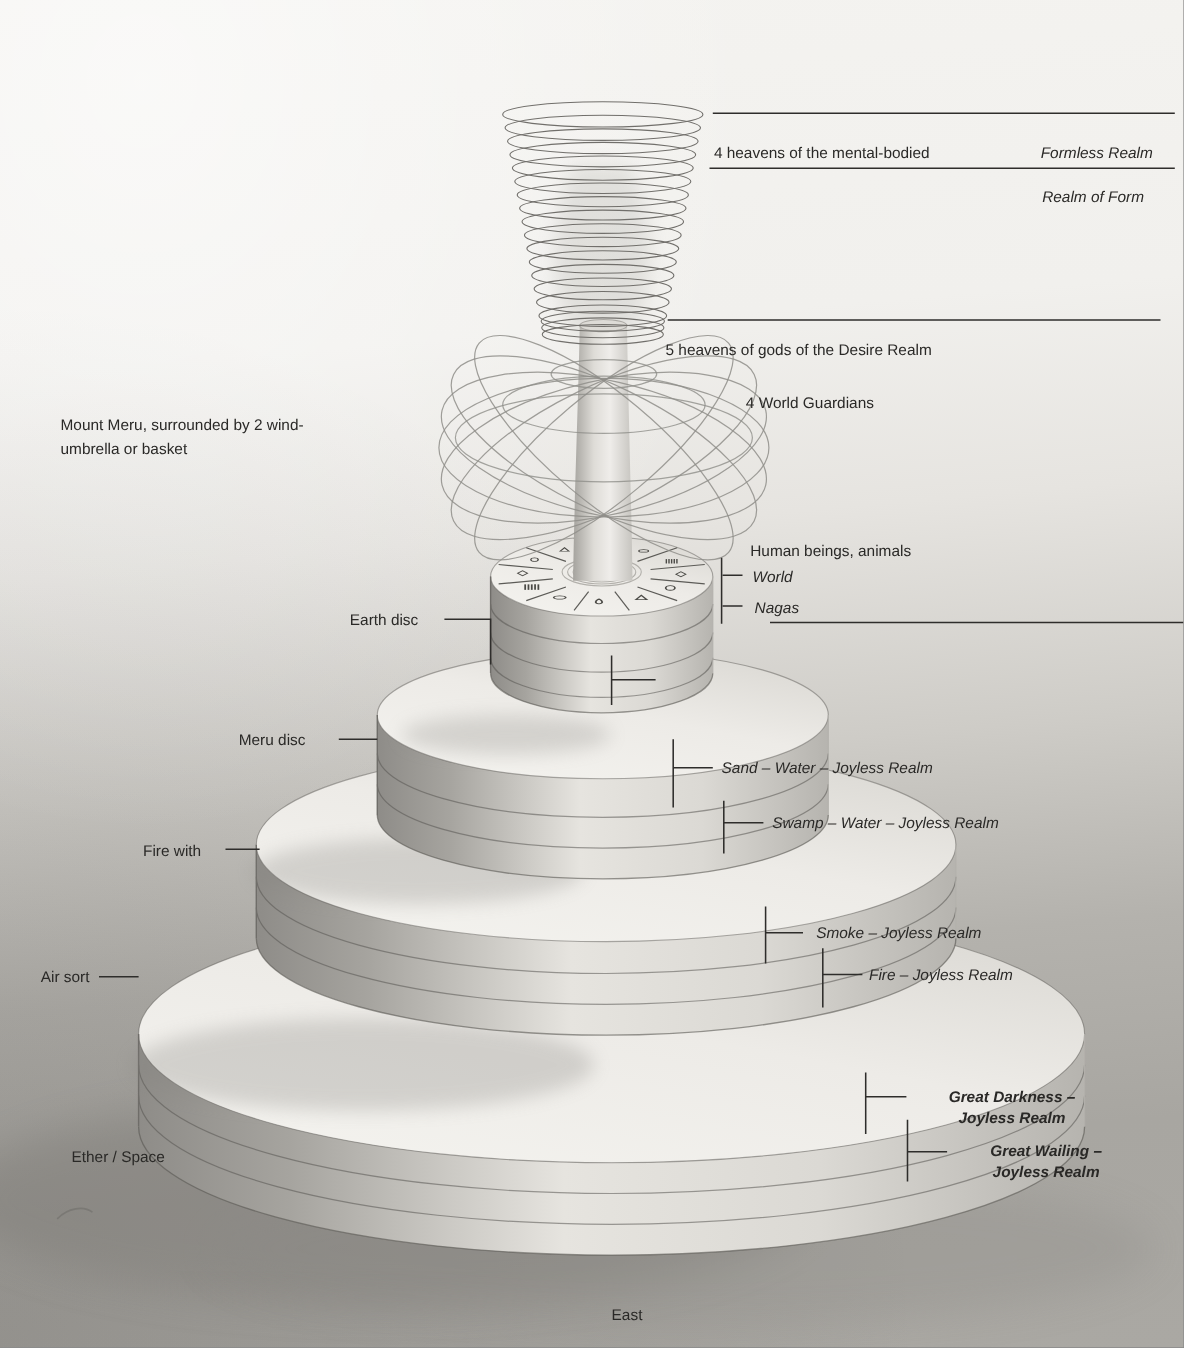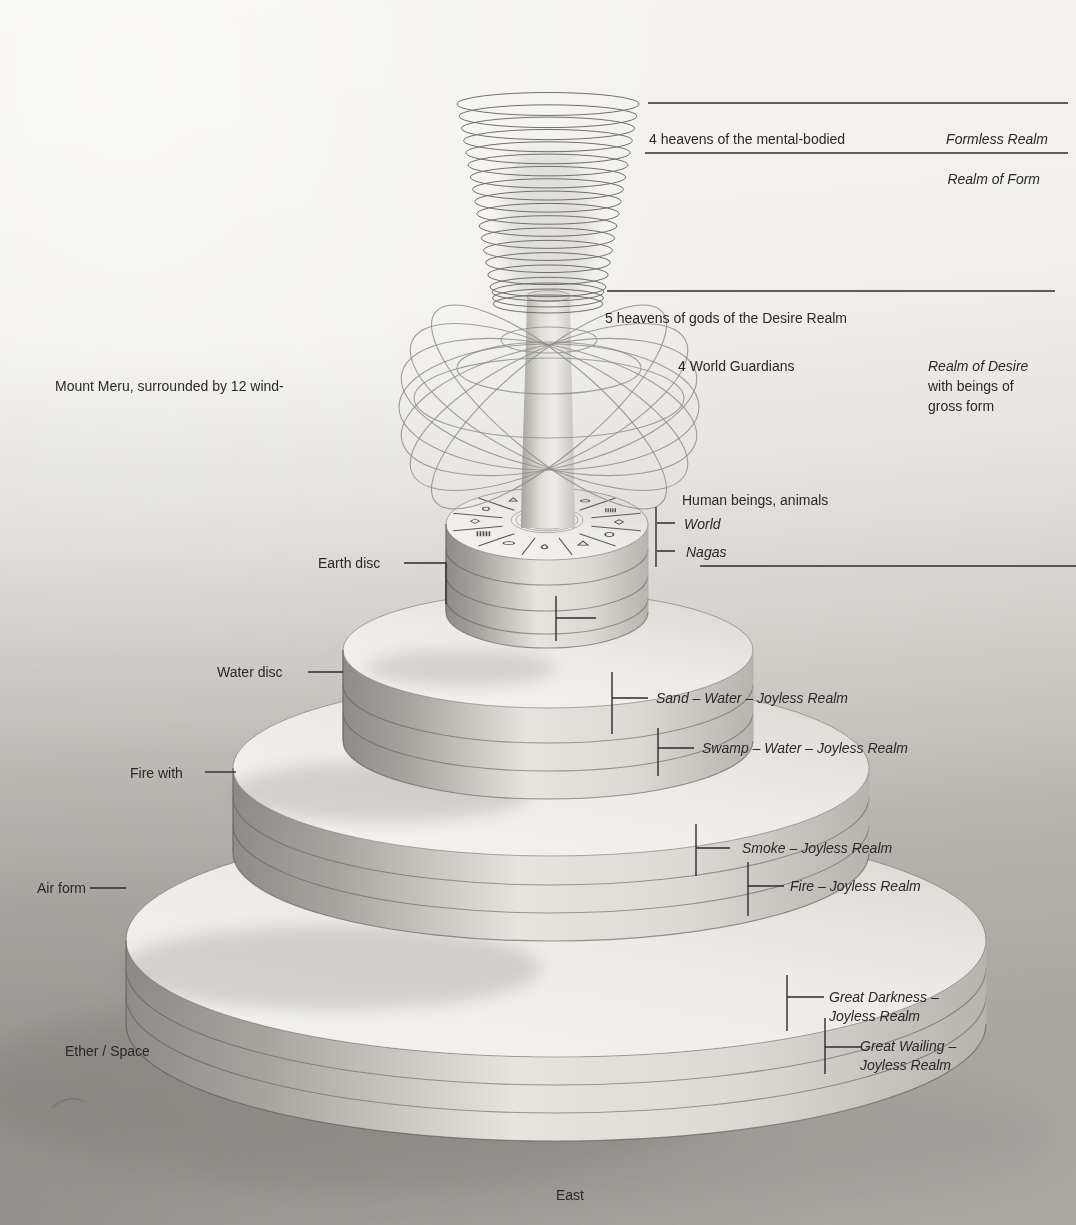--- a/index.html
+++ b/index.html
@@ -7,21 +7,21 @@
     position:relative;width:1076px;height:1225px;overflow:hidden;
     font-family:"Liberation Sans",sans-serif;color:#2a2927;
     background:
       radial-gradient(ellipse at 12% 6%, rgba(255,255,255,.55), rgba(255,255,255,0) 42%),
       radial-gradient(ellipse at 0% 100%, rgba(60,58,56,.20), rgba(60,58,56,0) 55%),
       linear-gradient(175deg,#f4f3f0 0%,#f1f0ed 26%,#e6e4e0 40%,#ceccc7 56%,#b4b2ad 70%,#a8a6a1 84%,#aaa8a3 100%);
   }
   .stage svg{position:absolute;left:0;top:0;}
   .lbl{position:absolute;font-size:14px;line-height:19px;white-space:nowrap;}
   .it{font-style:italic;}
-  .ctr{text-align:left;white-space:normal;}
+  .ctr{text-align:center;white-space:normal;font-weight:bold;}
   .note{white-space:normal;line-height:22px;}
   .blk span{display:block;}
 </style>
 </head>
 <body>
 
 <div class="stage">
 
   <svg width="1076" height="1225" viewBox="0 0 1076 1225">
     <defs>
@@ -219,38 +219,34 @@
       <path d="M825,1018 V1074 M825,1047 H861"></path>
     </g>
   </svg>
 
   <div class="lbl" style="left:649px;top:130px">4 heavens of the mental-bodied</div>
   <div class="lbl it" style="right:28px;top:130px">Formless Realm</div>
   <div class="lbl it" style="right:36px;top:170px">Realm of Form</div>
   <div class="lbl" style="left:605px;top:309px">5 heavens of gods of the Desire Realm</div>
   <div class="lbl" style="left:678px;top:357px">4 World Guardians</div>
 
-  <div class="lbl blk" style="left:928px;top:356px;line-height:20px">
-    <span class="it">Realm of Desire</span>
-    <span>with beings of</span>
-    <span>gross form</span>
-  </div>
 
   <div class="lbl note blk" style="left:55px;top:375px">
-    <span>Mount Meru, surrounded by 12 wind-</span>
+    <span>Mount Meru, surrounded by 2 wind-</span>
+    <span>umbrella or basket</span>
   </div>
 
   <div class="lbl" style="left:682px;top:491px">Human beings, animals</div>
   <div class="lbl it" style="left:684px;top:515px">World</div>
   <div class="lbl it" style="left:686px;top:543px">Nagas</div>
 
   <div class="lbl" style="left:318px;top:554px">Earth disc</div>
-  <div class="lbl" style="left:217px;top:663px">Water disc</div>
+  <div class="lbl" style="left:217px;top:663px">Meru disc</div>
   <div class="lbl" style="left:130px;top:764px">Fire with</div>
-  <div class="lbl" style="left:37px;top:879px">Air form</div>
+  <div class="lbl" style="left:37px;top:879px">Air sort</div>
   <div class="lbl" style="left:65px;top:1042px">Ether / Space</div>
 
   <div class="lbl it" style="left:656px;top:689px">Sand – Water – Joyless Realm</div>
   <div class="lbl it" style="left:702px;top:739px">Swamp – Water – Joyless Realm</div>
   <div class="lbl it" style="left:742px;top:839px">Smoke – Joyless Realm</div>
   <div class="lbl it" style="left:790px;top:877px">Fire – Joyless Realm</div>
 
   <div class="lbl it ctr blk" style="left:829px;top:988px;width:182px">
     <span>Great Darkness –</span>
     <span>Joyless Realm</span>

